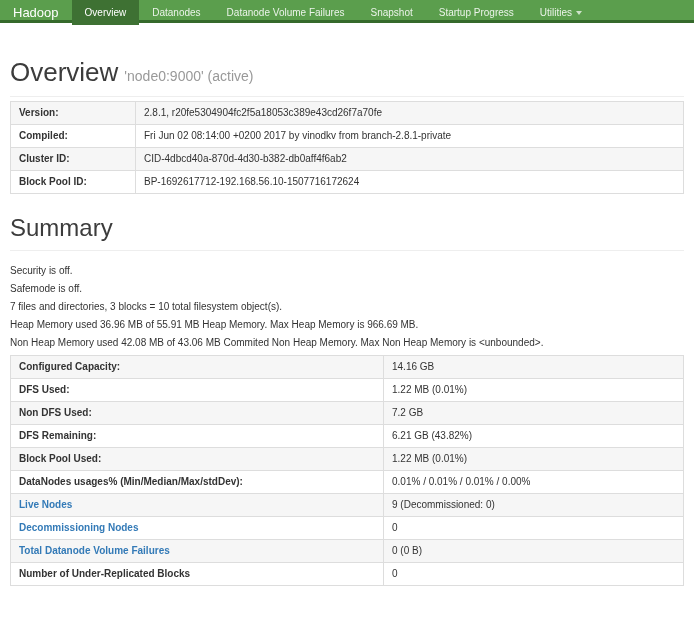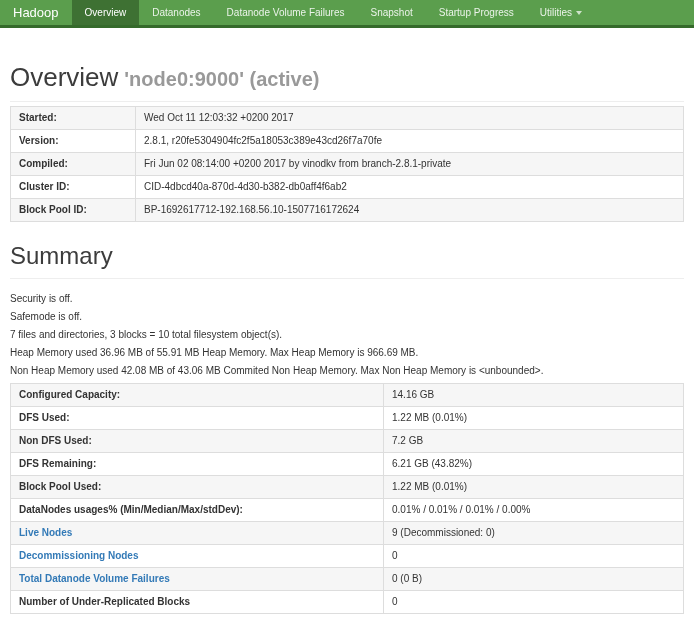--- a/index.html
+++ b/index.html
@@ -5,35 +5,35 @@
   :root{
     --navbar-green:#5b9e4d; --navbar-dark:#356a2b; --navbar-active:#3e7133;
     --link-blue:#337ab7; --heading-gray:#3c3c3c; --subtitle-gray:#999999;
     --table-border:#dddddd; --stripe-gray:#f6f6f6;
   }
   *{margin:0;padding:0;box-sizing:border-box;}
   html,body{width:694px;height:630px;overflow:hidden;background:#fff;}
   body{font-family:"Liberation Sans","DejaVu Sans",sans-serif;color:#333;font-size:10px;}
 
   
-  .navbar{height:28px;background:var(--navbar-green);border-bottom:3px solid var(--navbar-dark);
+  .navbar{height:23px;background:var(--navbar-green);border-bottom:3px solid var(--navbar-dark);
     display:flex;align-items:stretch;}
   .brand{color:#fff;font-size:13px;line-height:25px;padding:0 13px;text-decoration:none;}
   .nav-items{display:flex;list-style:none;align-items:stretch;}
   .nav-item a{display:block;color:rgba(255,255,255,0.88);font-size:10px;line-height:25px;
     padding:0 13px;text-decoration:none;white-space:nowrap;}
   .nav-item.active a{background:var(--navbar-active);color:#fff;}
   .caret{display:inline-block;width:0;height:0;margin-left:4px;vertical-align:middle;
     border-left:3px solid transparent;border-right:3px solid transparent;
     border-top:4px solid rgba(255,255,255,0.7);}
 
   .container{padding:0 10px;}
 
   h1.page-heading{font-size:26px;font-weight:normal;color:var(--heading-gray);margin-top:34px;margin-bottom:8px;}
-  h1 .subtitle{font-size:20px;color:var(--subtitle-gray);font-weight:bold;margin-left:6px;}
+  h1 .subtitle{font-size:14px;color:var(--subtitle-gray);font-weight:normal;margin-left:6px;}
   h1.summary-heading{font-size:24px;margin-top:20px;}
   hr{border:none;border-top:1px solid #eee;margin:0 0 2px 0;}
 
   table{width:100%;border-collapse:collapse;margin-top:4px;font-size:10px;}
   th,td{border:1px solid var(--table-border);padding:5px 8px;text-align:left;vertical-align:top;
     line-height:12px;}
   th{font-weight:bold;color:#333;}
   tbody tr:nth-child(odd){background:var(--stripe-gray);}
   table a{color:var(--link-blue);text-decoration:none;font-weight:bold;}
   .info-table th{width:125px;}
@@ -69,24 +69,20 @@
     </ul>
 </nav>
 
 <div class="container">
 
   <h1 class="page-heading"><span>Overview</span><span class="subtitle">'node0:9000' (active)</span></h1>
   <hr>
 
   <table class="info-table">
     <tbody>
-        <tr>
-          <th>Started:</th>
-          <td>Wed Oct 11 12:03:32 +0200 2017</td>
-        </tr>
         <tr>
           <th>Version:</th>
           <td>2.8.1, r20fe5304904fc2f5a18053c389e43cd26f7a70fe</td>
         </tr>
         <tr>
           <th>Compiled:</th>
           <td>Fri Jun 02 08:14:00 +0200 2017 by vinodkv from branch-2.8.1-private</td>
         </tr>
         <tr>
           <th>Cluster ID:</th>

